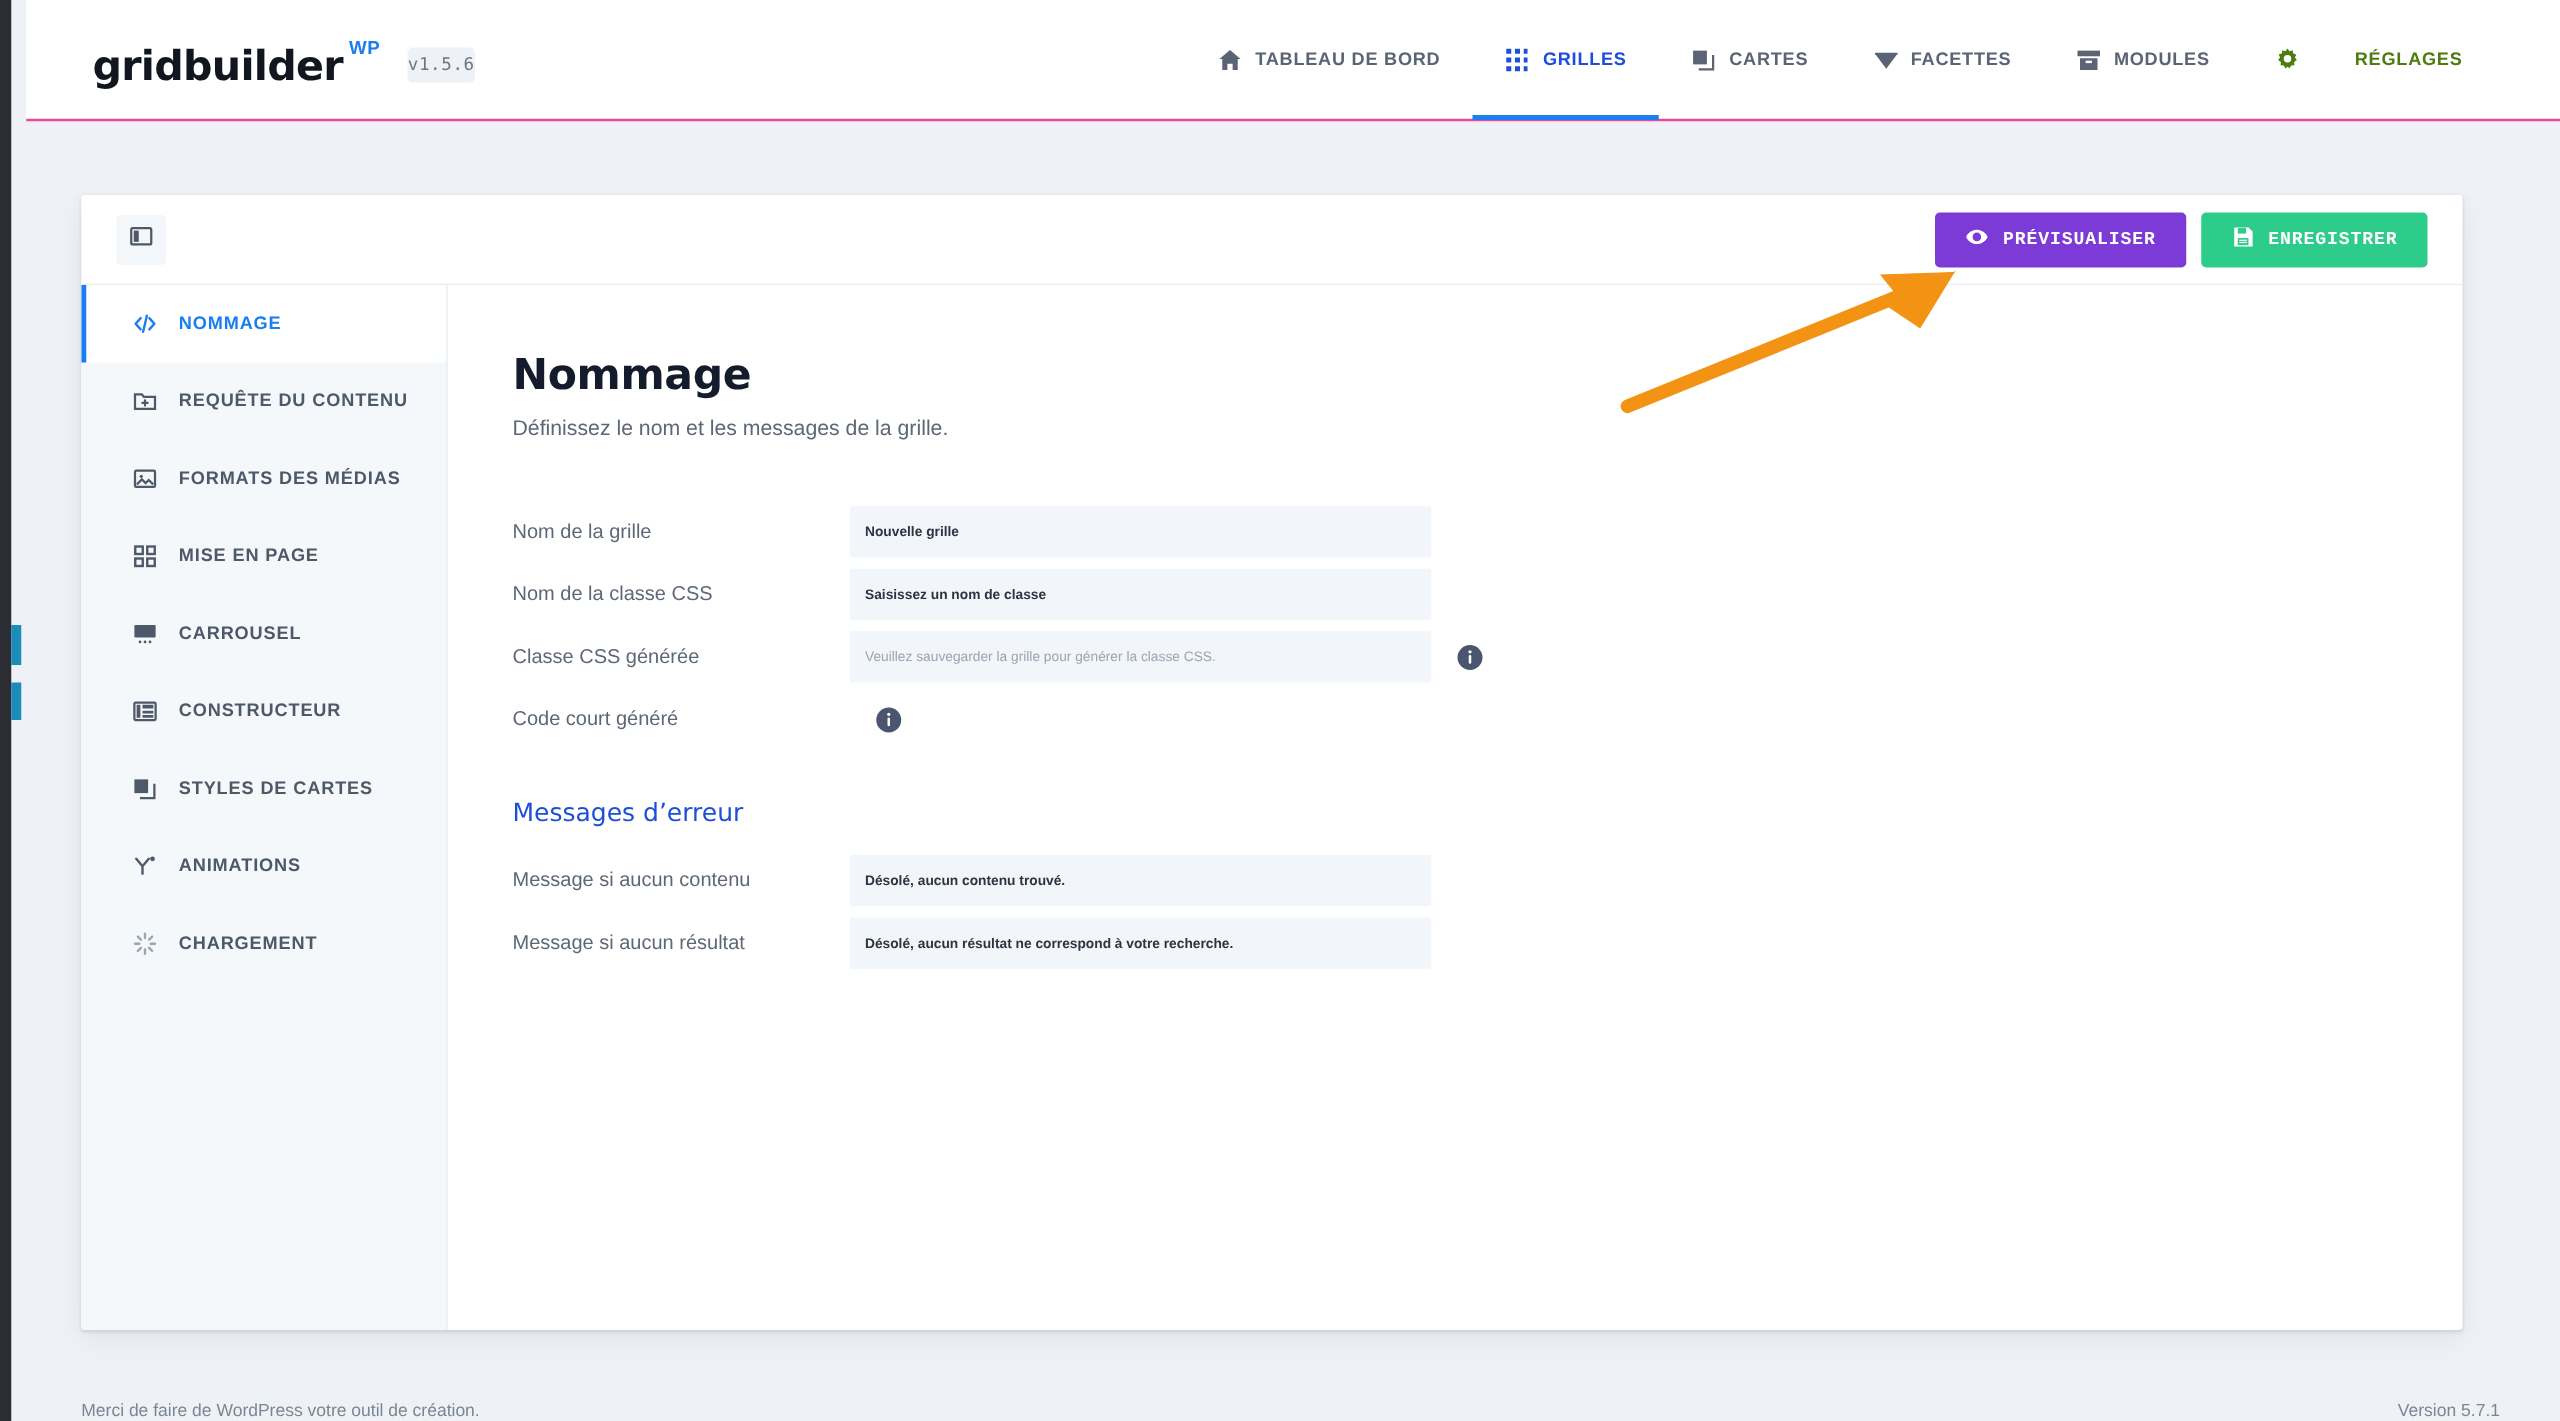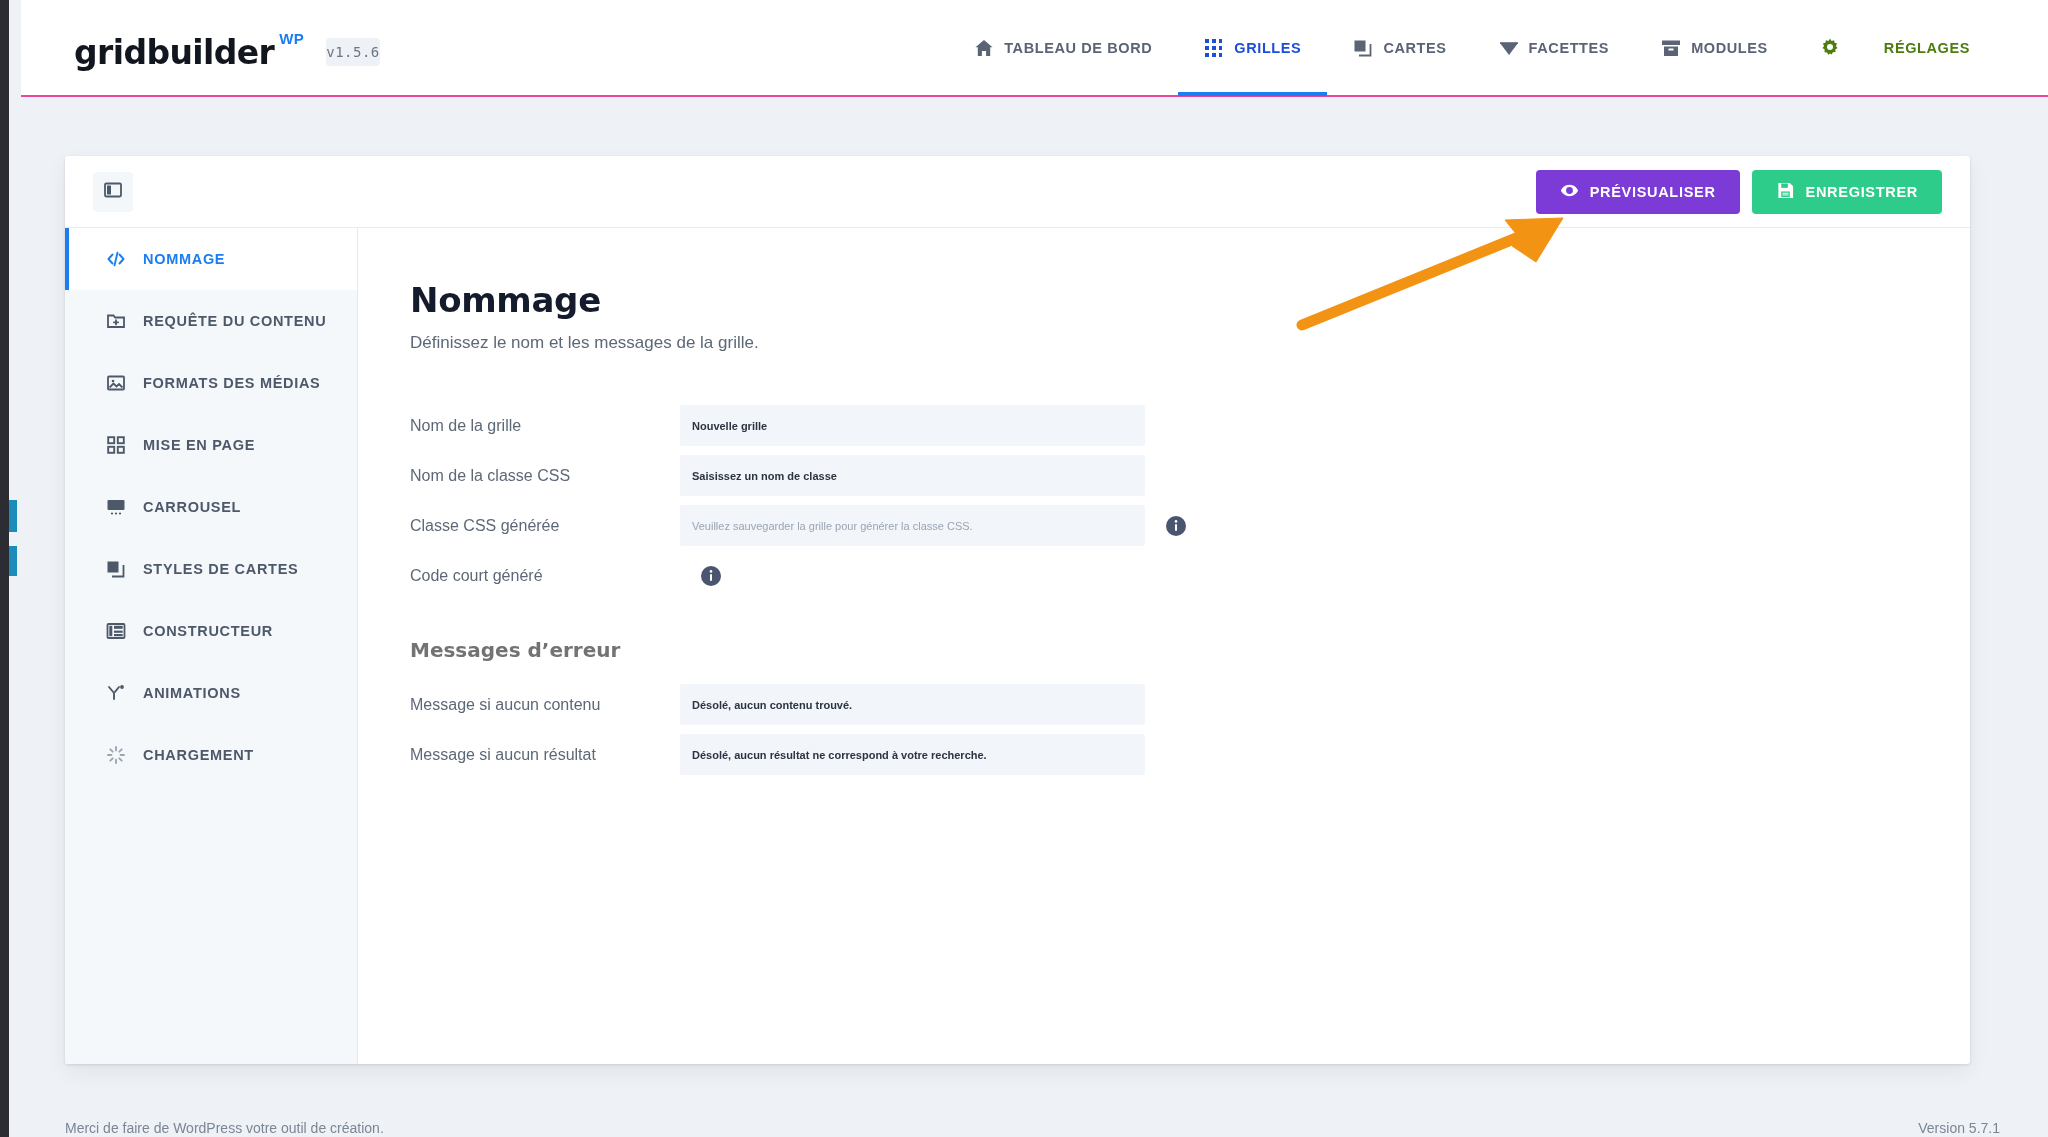--- a/index.html
+++ b/index.html
@@ -83,21 +83,21 @@
   }
   .toggle-btn {
     width: 40px; height: 40px; border-radius: 4px; background: #f4f7fa;
     display: flex; align-items: center; justify-content: center; cursor: pointer;
   }
   .toolbar-actions { margin-left: auto; display: flex; gap: 12px; align-items: center; }
   .btn {
     height: 44px; border: none; border-radius: 4px; cursor: pointer;
     display: inline-flex; align-items: center; gap: 11px; padding: 0 24px;
     color: #fff; font-size: 14.5px; font-weight: 700; letter-spacing: 0.7px;
-    font-family: Liberation Sans, sans-serif;
+    font-family: Liberation Mono, monospace;
   }
   .btn-preview { background: #7c3ad6; }
   .btn-save { background: #2ecc8a; }
 
   .panel-body { display: flex; height: 836px; }
 
   
   .side {
     width: 293px; background: #f5f8fb; border-right: 1px solid #e4e9ef;
     padding-top: 0px; flex: none;
@@ -134,21 +134,21 @@
     width: 465px; height: 41px; background: #f2f5f9; border: none; border-radius: 2px;
     display: flex; align-items: center; padding: 0 12px;
     font-size: 11px; color: #2c3442; font-weight: 700;
     font-family: "Liberation Sans", sans-serif;
   }
   .row-field.placeholder { color: #9aa5b4; font-weight: 400; }
   .info-ico { margin-left: 20px; width: 22px; height: 22px; flex: none; cursor: pointer; }
 
   .section-title {
     margin-top: 42px; margin-bottom: 22px;
-    font-size: 20px; font-weight: 700; color: #737373;
+    font-size: 20px; font-weight: 400; color: #1d4ed8;
     font-family: "DejaVu Sans", sans-serif;
   }
   .row-wide .row-field { width: 465px; }
 
   
   .footer {
     position: absolute; left: 9px; right: 0; bottom: 0; height: 20px;
     font-size: 14px; color: #7b8695; overflow: hidden;
   }
   .footer-left { position: absolute; left: 56px; top: 3px; white-space: nowrap; }
@@ -339,39 +339,39 @@
               <circle cx="6" cy="16.5" r="1.1"></circle>
                 <circle cx="10" cy="16.5" r="1.1"></circle>
                 <circle cx="14" cy="16.5" r="1.1"></circle>
             </svg>
           </span>
           <span>CARROUSEL</span>
         </div>
 
         <div class="side-item">
           <span class="side-ico">
-            <svg width="20" height="20" viewBox="0 0 20 20" fill="none" stroke="#4d5869" stroke-width="1.8">
-              <rect x="1.5" y="2.5" width="11" height="11" fill="#4d5869" stroke="none"></rect>
-              <path d="M6 17.5h11.5V6"></path>
-            </svg>
-          </span>
-          <span>STYLES DE CARTES</span>
-        </div>
-
-        <div class="side-item">
-          <span class="side-ico">
             <svg width="20" height="20" viewBox="0 0 20 20" fill="#4d5869">
               <rect x="1.5" y="3" width="17" height="14" rx="1" fill="none" stroke="#4d5869" stroke-width="1.8"></rect>
               <rect x="3.3" y="4.8" width="3" height="10.4"></rect>
               <rect x="8" y="4.8" width="8.7" height="3"></rect>
               <rect x="8" y="9.6" width="8.7" height="2.2"></rect>
               <rect x="8" y="13" width="8.7" height="2.2"></rect>
             </svg>
           </span>
           <span>CONSTRUCTEUR</span>
+        </div>
+
+        <div class="side-item">
+          <span class="side-ico">
+            <svg width="20" height="20" viewBox="0 0 20 20" fill="none" stroke="#4d5869" stroke-width="1.8">
+              <rect x="1.5" y="2.5" width="11" height="11" fill="#4d5869" stroke="none"></rect>
+              <path d="M6 17.5h11.5V6"></path>
+            </svg>
+          </span>
+          <span>STYLES DE CARTES</span>
         </div>
 
         <div class="side-item">
           <span class="side-ico">
             <svg width="20" height="20" viewBox="0 0 20 20" fill="none" stroke="#4d5869" stroke-width="1.9" stroke-linecap="round">
               <path d="M3 4l5 6v6"></path>
                 <path d="M13 4l-4 4.8"></path>
               <circle cx="16" cy="4" r="1.9" fill="#4d5869" stroke="none"></circle>
             </svg>
           </span>

